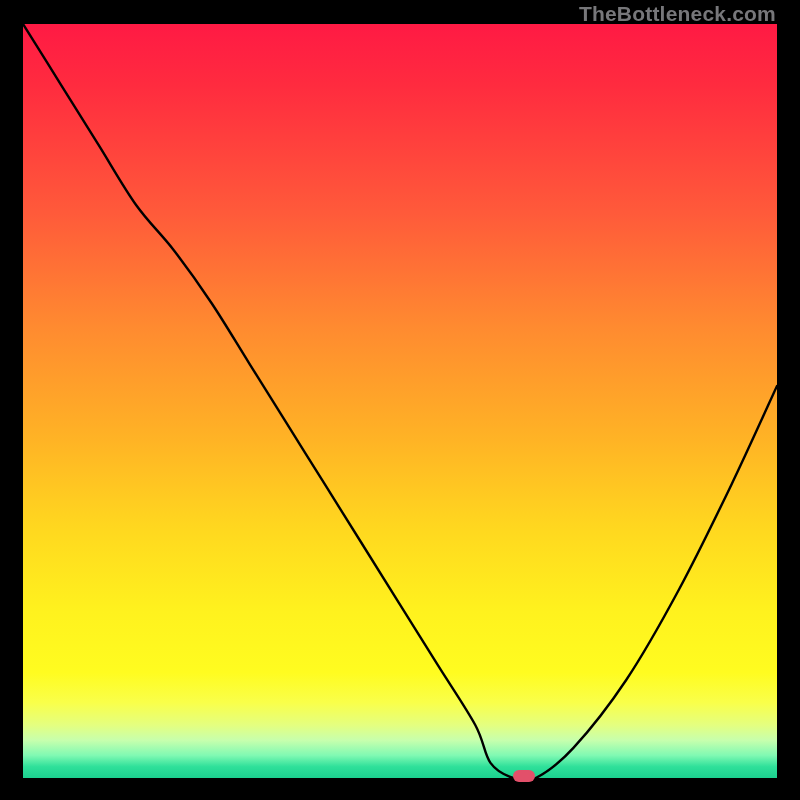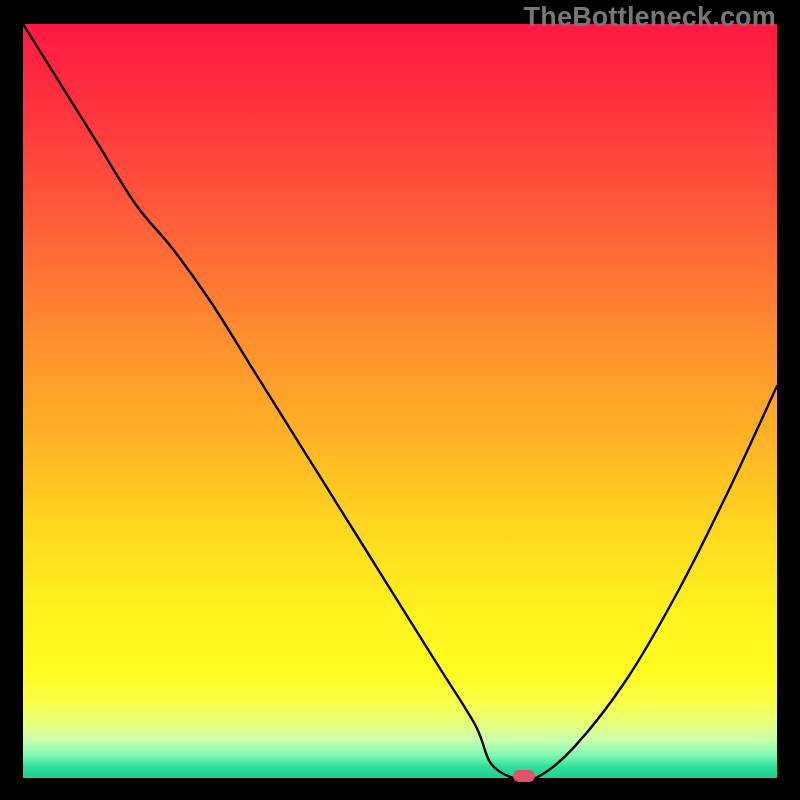--- a/index.html
+++ b/index.html
@@ -31,21 +31,21 @@
       #80f9b3 97%,
       #2fe09a 98.5%,
       #1cd08f 100%
     );
   }
   .watermark {
     position: absolute;
     top: 2px;
     right: 24px;
     font-family: Arial, Helvetica, sans-serif;
-    font-size: 27px;
+    font-size: 21px;
     font-weight: 600;
     color: #77777a;
     letter-spacing: 0.2px;
   }
   svg.curve {
     position: absolute;
     left: 23px;
     top: 24px;
     width: 754px;
     height: 754px;

